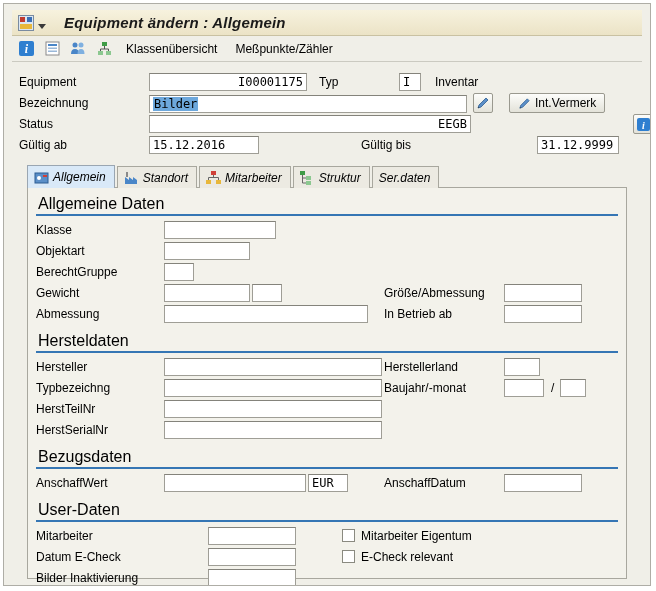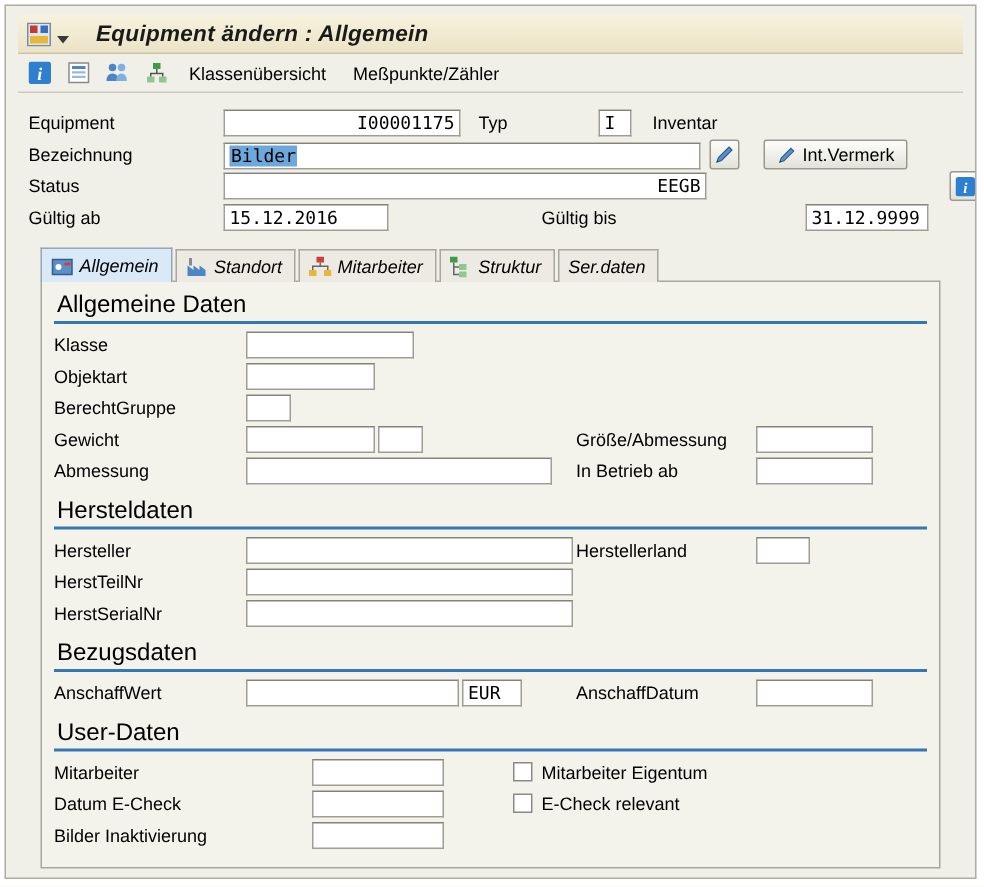--- a/index.html
+++ b/index.html
@@ -221,20 +221,28 @@
 
     <div class="group">
       <div class="group-title">Hersteldaten</div>
       <div class="g-row">
         <span class="lbl" style="left:0">Hersteller</span>
         <input class="fld" style="left: 128px; width: 218px;">
         <span class="lbl" style="left:348px">Herstellerland</span>
         <input class="fld" style="left: 468px; width: 36px;">
       </div>
       <div class="g-row">
+        <span class="lbl" style="left:0">Typbezeichng</span>
+        <input class="fld" style="left: 128px; width: 218px;">
+        <span class="lbl" style="left:348px">Baujahr/-monat</span>
+        <input class="fld" style="left: 468px; width: 40px;">
+        <span class="slash" style="left:515px">/</span>
+        <input class="fld" style="left: 524px; width: 26px;">
+      </div>
+      <div class="g-row">
         <span class="lbl" style="left:0">HerstTeilNr</span>
         <input class="fld" style="left: 128px; width: 218px;">
       </div>
       <div class="g-row">
         <span class="lbl" style="left:0">HerstSerialNr</span>
         <input class="fld" style="left: 128px; width: 218px;">
       </div>
     </div>
 
     <div class="group">

